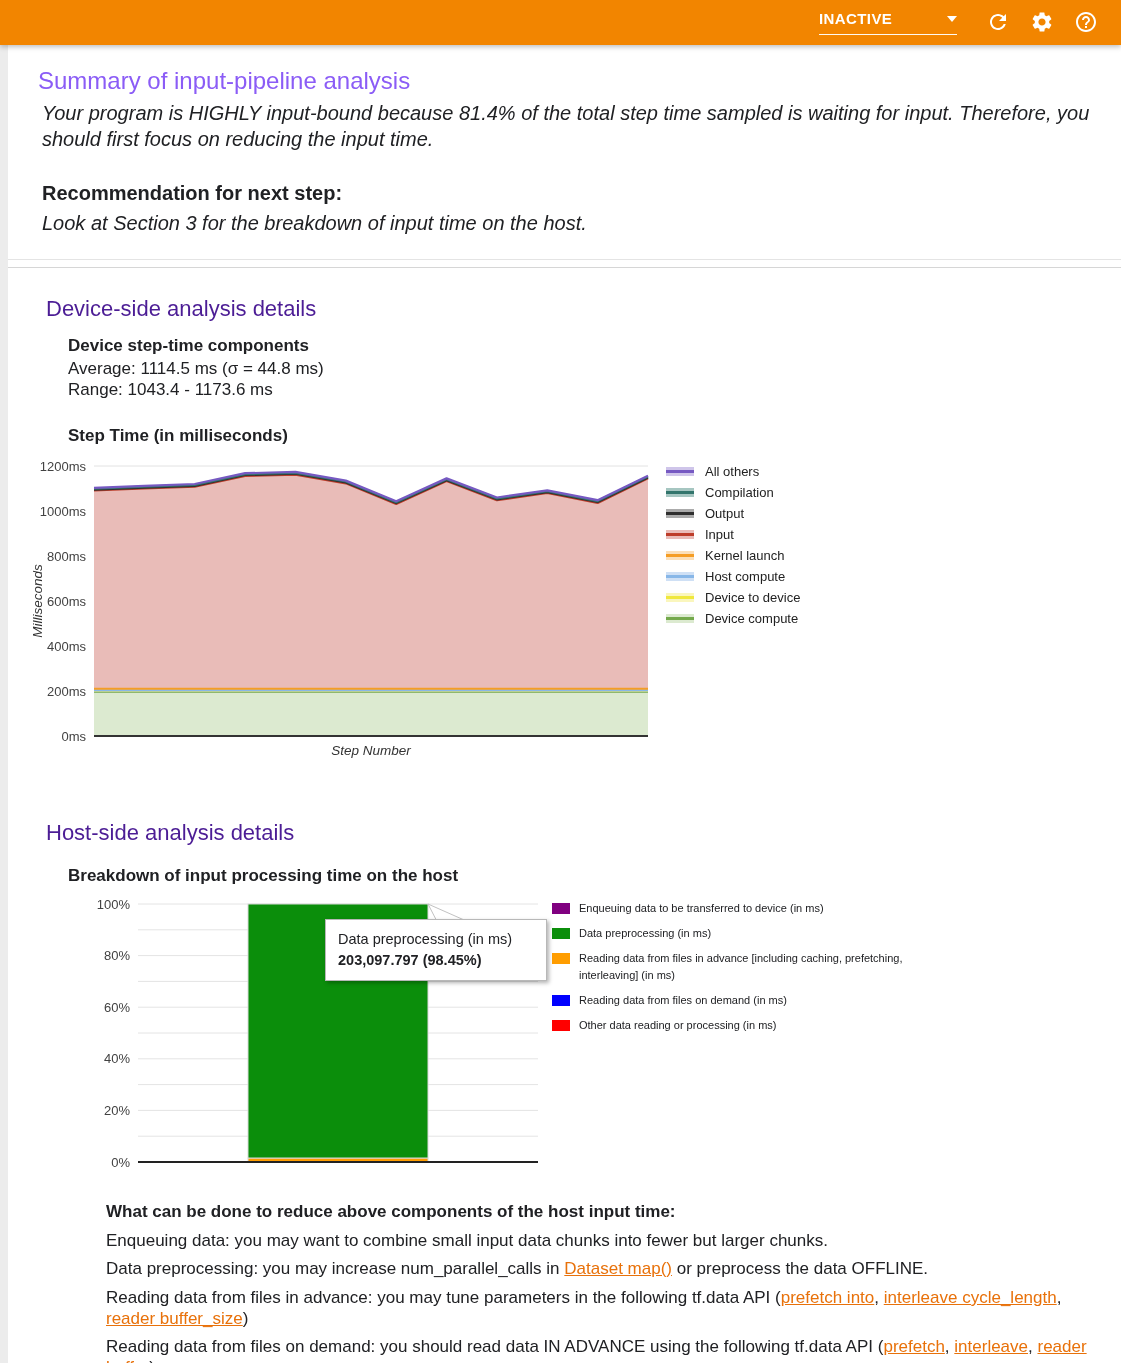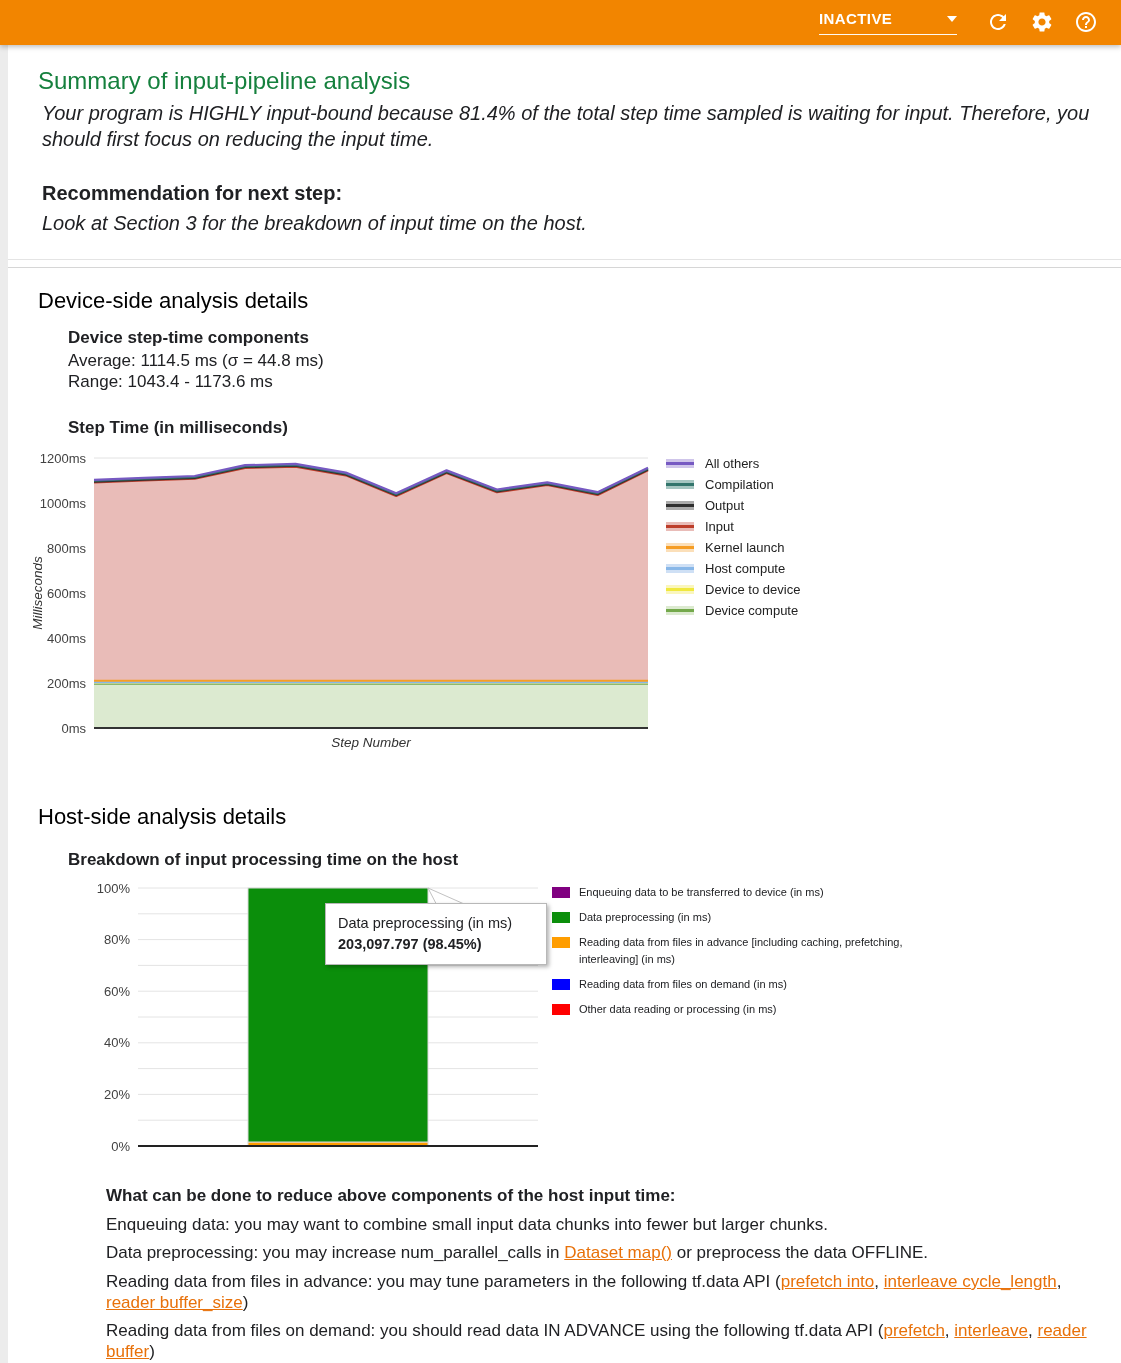--- a/index.html
+++ b/index.html
@@ -20,22 +20,22 @@
     letter-spacing:.4px; border-bottom:1px solid rgba(255,255,255,.95);
     padding-bottom:7px; cursor:pointer; margin-right:10px;
   }
   .caret { width:0; height:0; border-left:5px solid transparent;
     border-right:5px solid transparent; border-top:6px solid #fff; }
   .icon-btn { background:none; border:none; padding:0; width:26px; height:26px; cursor:pointer; }
   .icon-btn svg { width:24px; height:24px; fill:#fff; }
   
   .page { margin-left:8px; background:#fff; min-height:1301px; }
   section { padding-left:30px; }
-  h1 { font-size:24px; font-weight:400; color:#15803d; margin:0 0 5px 0; }
-  h2 { font-size:22px; font-weight:400; color:#000000; margin:0; }
+  h1 { font-size:24px; font-weight:400; color:#8b5cf6; margin:0 0 5px 0; }
+  h2 { font-size:22px; font-weight:400; color:#4c1d95; margin:8px; }
   h3 { font-size:20px; font-weight:400; color:#3c4043; margin:16px 0 0 6px; }
   .italic { font-style:italic; }
   .bold { font-weight:bold; }
   .summary { padding-top:22px; padding-bottom:18px; }
   .summary p { margin:4px; font-size:20px; line-height:1.32; }
   .summary .body-text { max-width:1063px; margin-bottom:27px; }
   .summary .rec-label { margin-bottom:4px; }
   .sep  { border-top:1px solid #e4e4e4; border-bottom:1px solid #d6d6d6; height:9px; }
   .device-section { padding-top:20px; }
   .stats { margin:13px 0 0 30px; }

